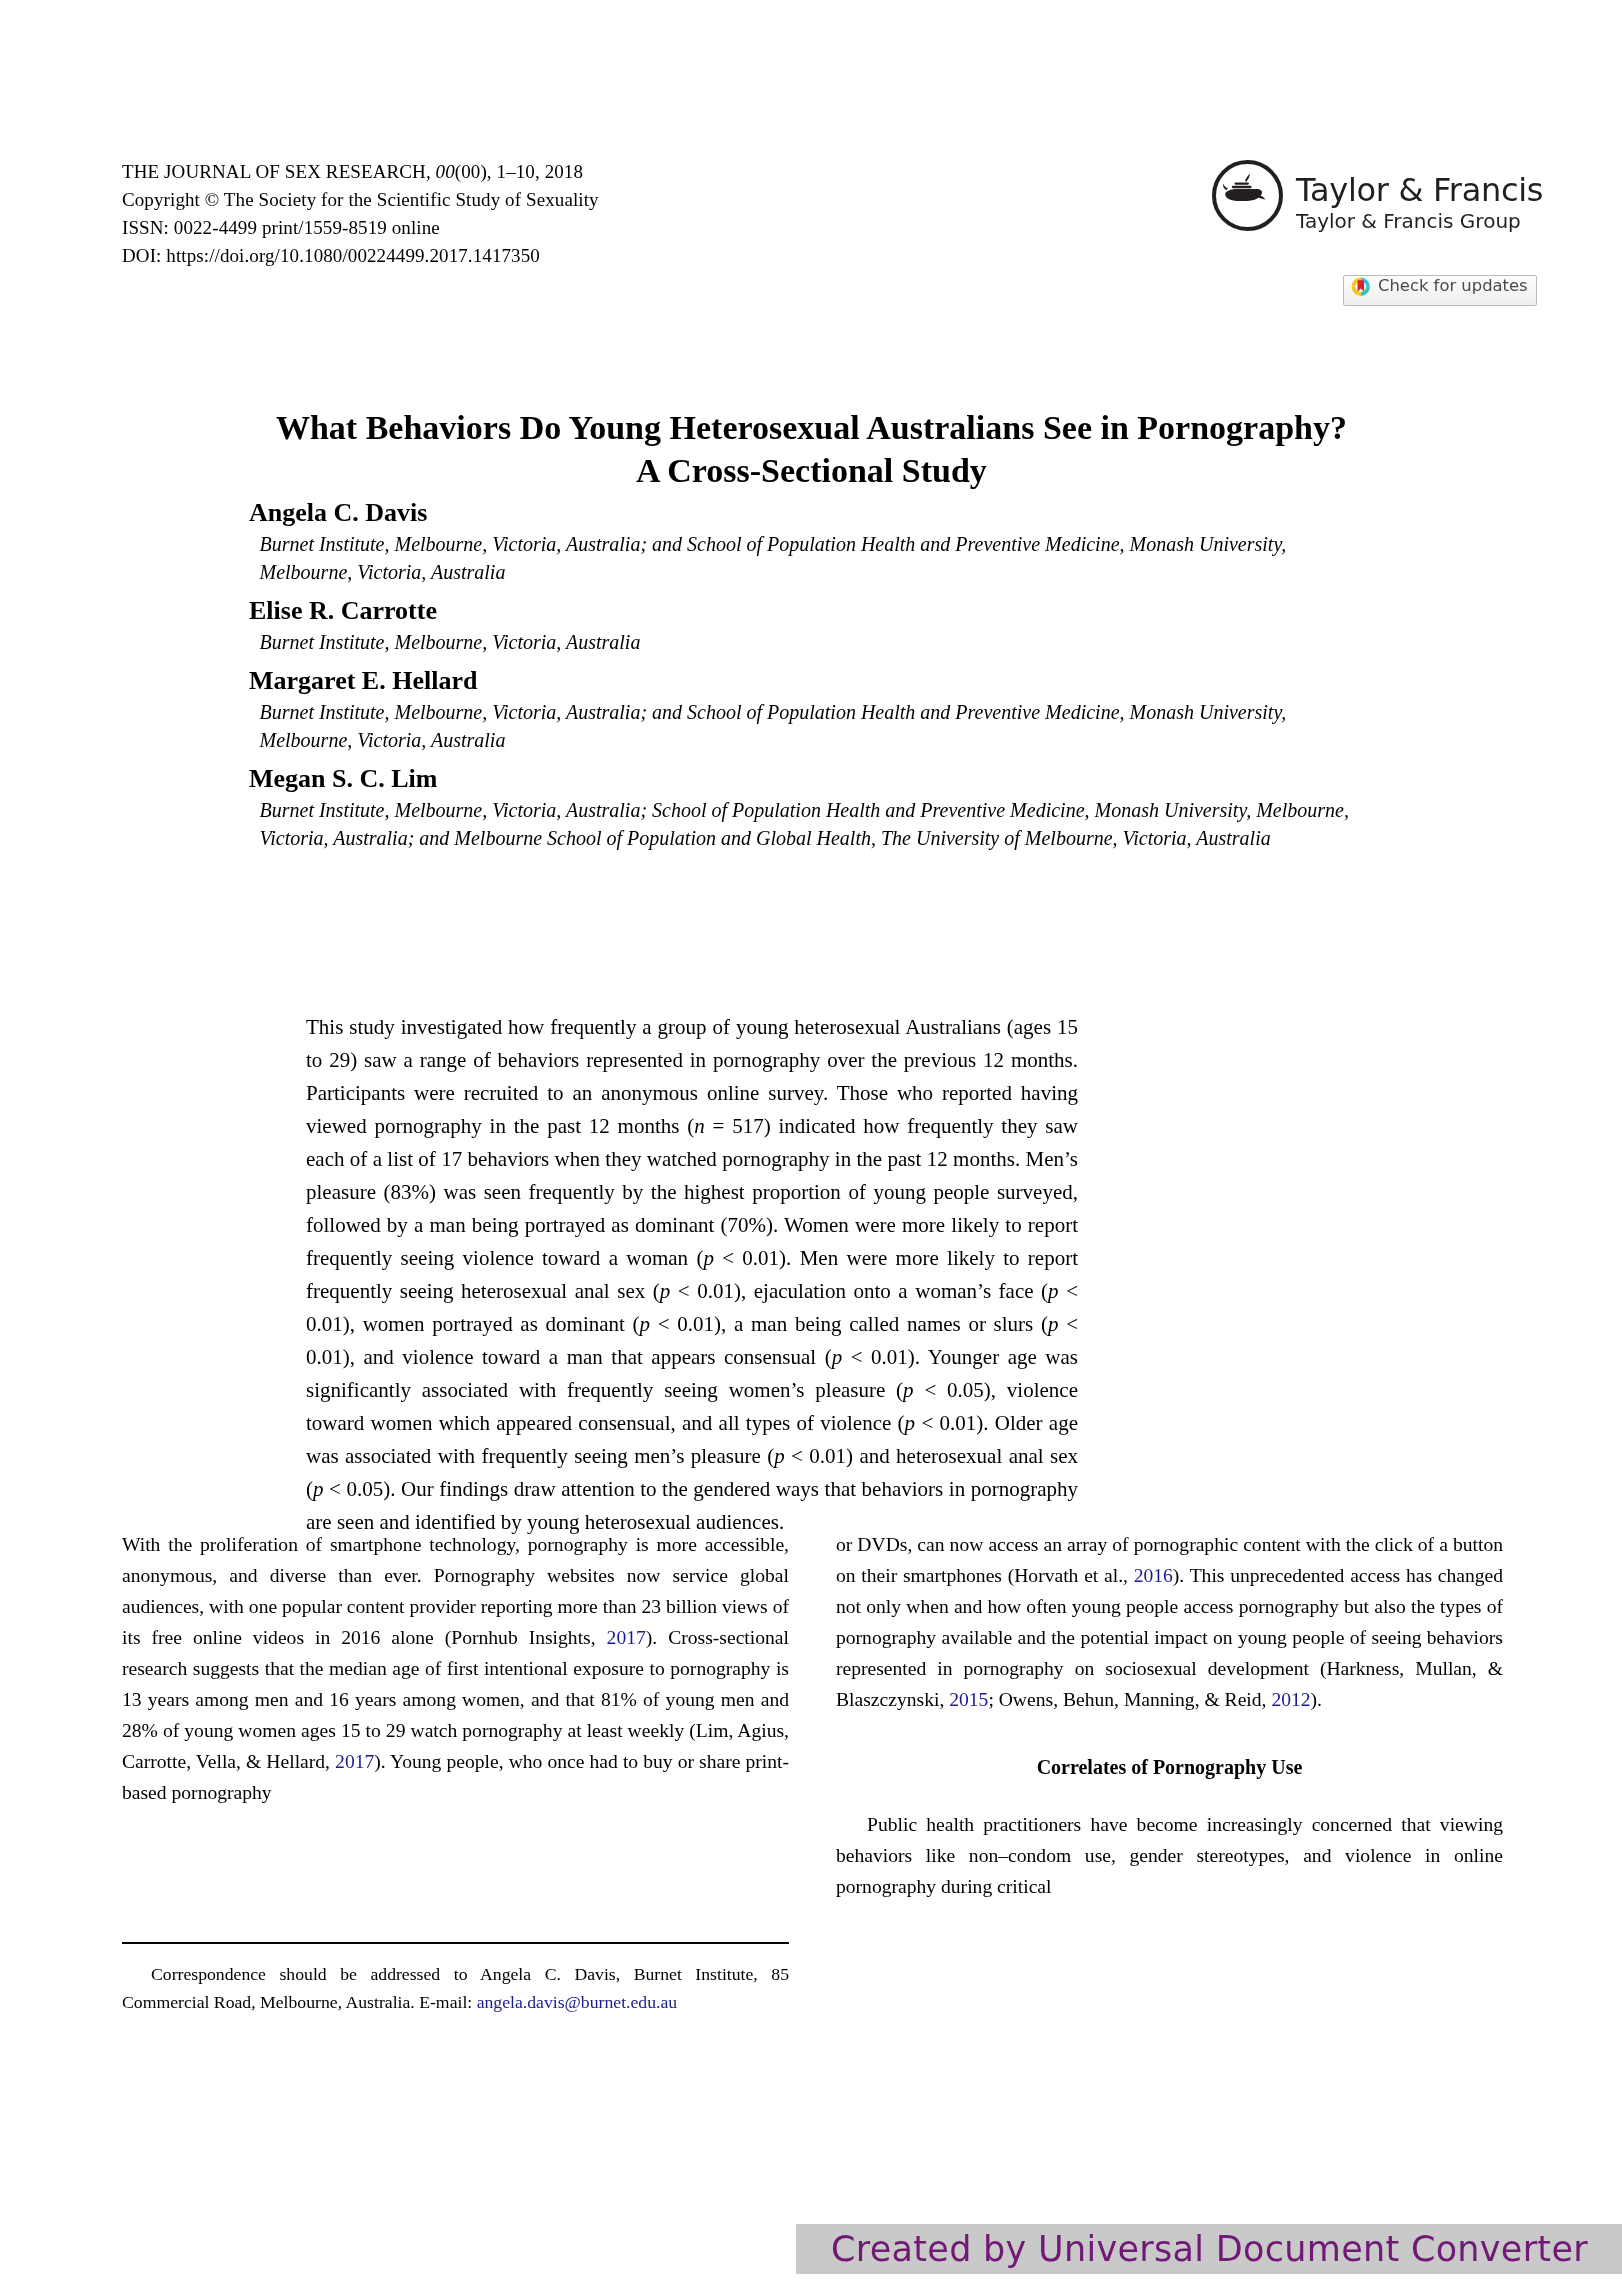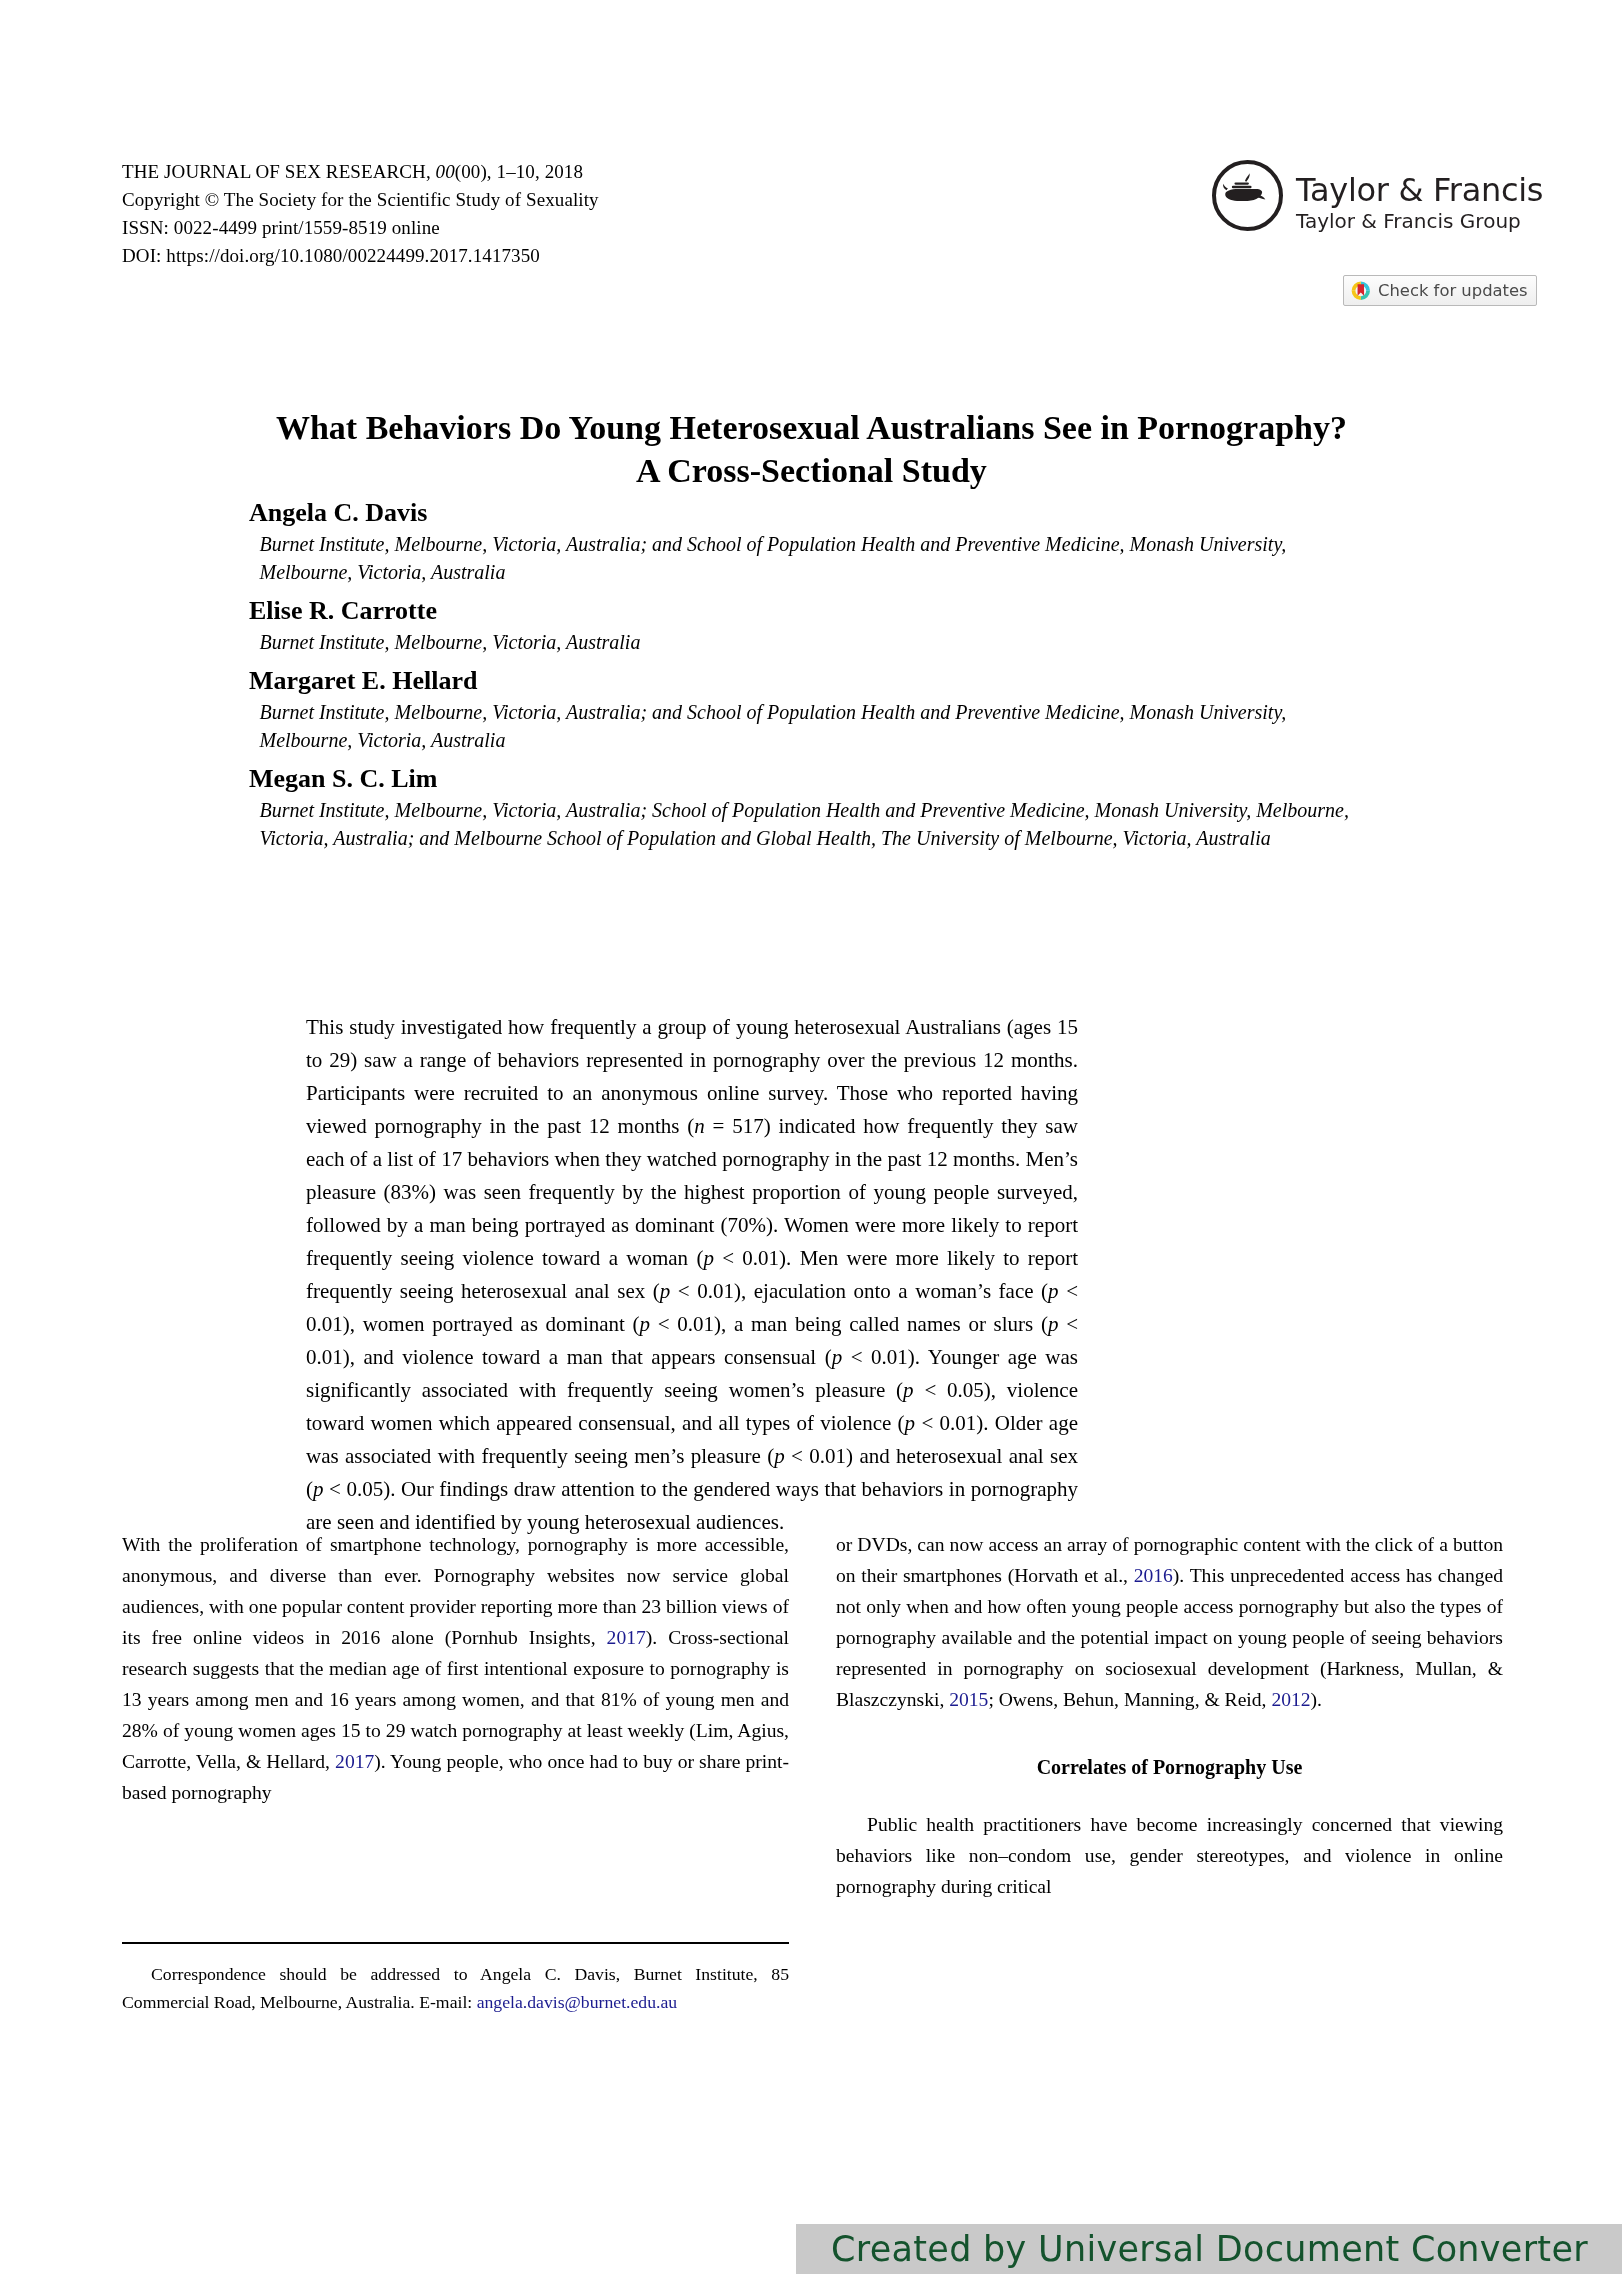--- a/index.html
+++ b/index.html
@@ -72,21 +72,21 @@
     white-space: nowrap;
   }
 
   
   .crossmark {
     position: absolute;
     left: 1343px;
     top: 275px;
     height: 31px;
     display: flex;
-    align-items: center;
+    align-items: flex-start;
     gap: 6.5px;
     padding: 0 7.9px 0 5.9px;
     border: 0.7px solid #b9b9b9;
     border-radius: 2px;
     background: linear-gradient(#fdfdfd, #eeeeee);
     box-sizing: border-box;
   }
   .crossmark-icon { width: 21.6px; height: 21.6px; flex: none; }
   .crossmark-label {
     font-family: "DejaVu Sans", sans-serif;
@@ -197,21 +197,21 @@
     width: 827px;
     height: 50px;
     background: #c9c9c9;
     display: flex;
     align-items: center;
     justify-content: center;
   }
   .watermark span {
     font-family: "DejaVu Sans", sans-serif;
     font-size: 35px;
-    color: #14532d;
+    color: #701a75;
     white-space: nowrap;
     letter-spacing: 0.3px;
   }
 </style>
 </head>
 <body>
 
 <div class="page">
 
   <div class="masthead">

